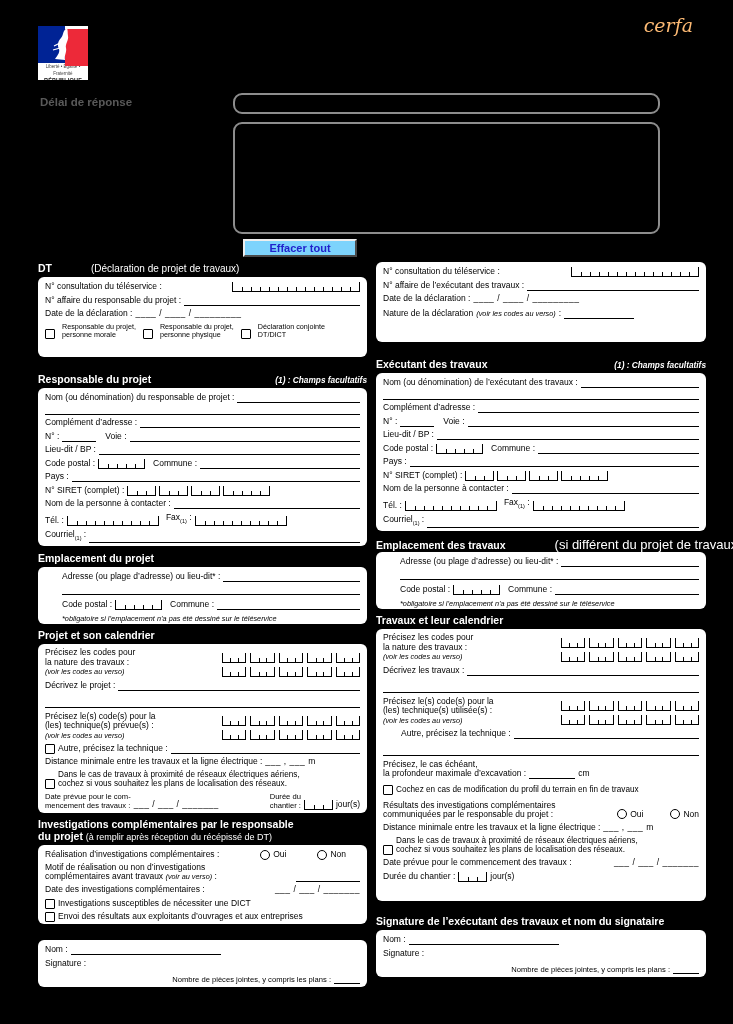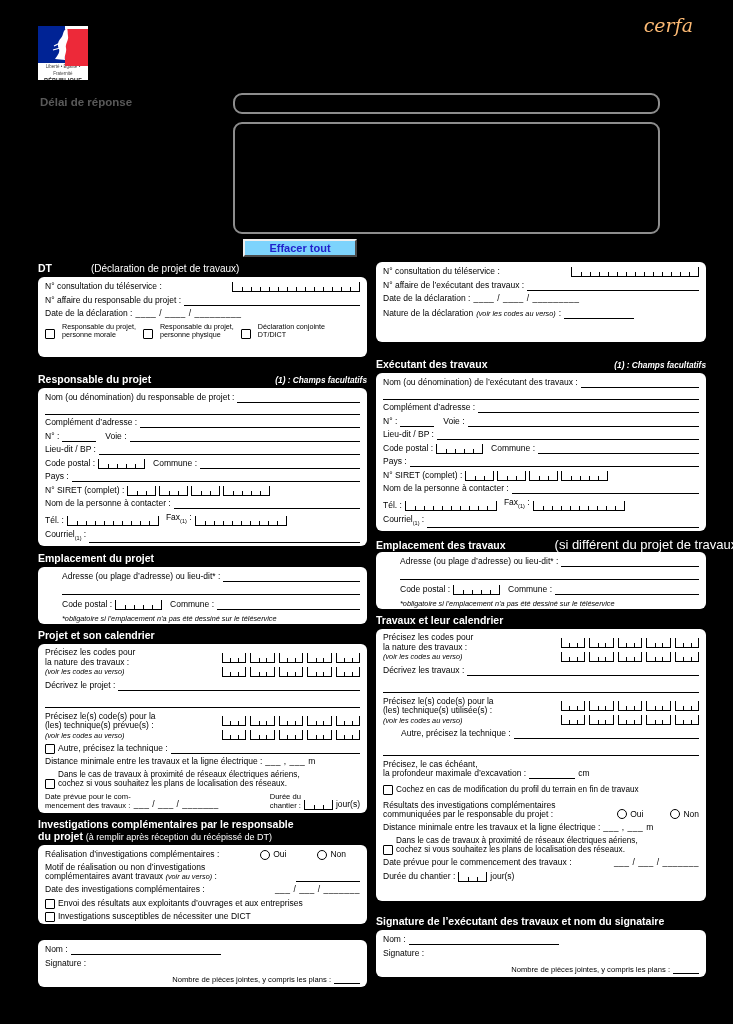--- a/index.html
+++ b/index.html
@@ -452,25 +452,25 @@
               <span class="lblk"><span>Motif de réalisation ou non d’investigations</span><br><span>complémentaires avant travaux </span><span class="it">(voir au verso)</span><span> :</span></span>
               <span class="fl" style="max-width:64px; margin-left:auto"></span>
             </div>
           <div class="r">
               <span class="lbl">Date des investigations complémentaires :</span>
               <span class="sp"></span>
               <span class="us">___ / ___ / _______</span>
             </div>
           <div class="r">
               <span class="cb sm2"></span>
+              <span class="lbl">Investigations susceptibles de nécessiter une DICT</span>
+            </div>
+          <div class="r">
+              <span class="cb sm2"></span>
               <span class="lbl">Envoi des résultats aux exploitants d’ouvrages et aux entreprises</span>
-            </div>
-          <div class="r">
-              <span class="cb sm2"></span>
-              <span class="lbl">Investigations susceptibles de nécessiter une DICT</span>
             </div>
         </div>
       </div>
 
       <div class="sec mt8">
         <div class="box b-sig">
           <div class="r">
               <span class="lbl">Nom :</span>
               <span class="flw" style="width:150px"></span>
             </div>

